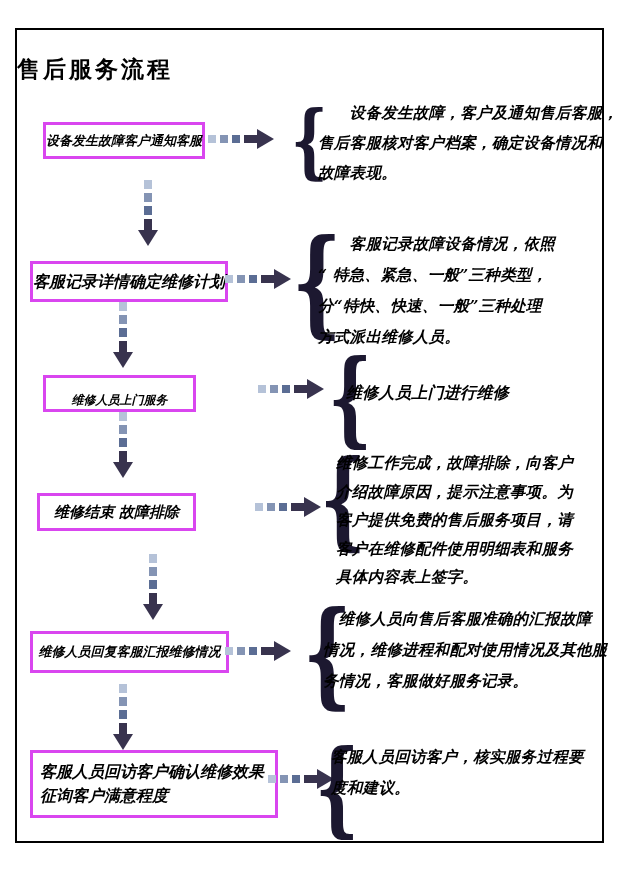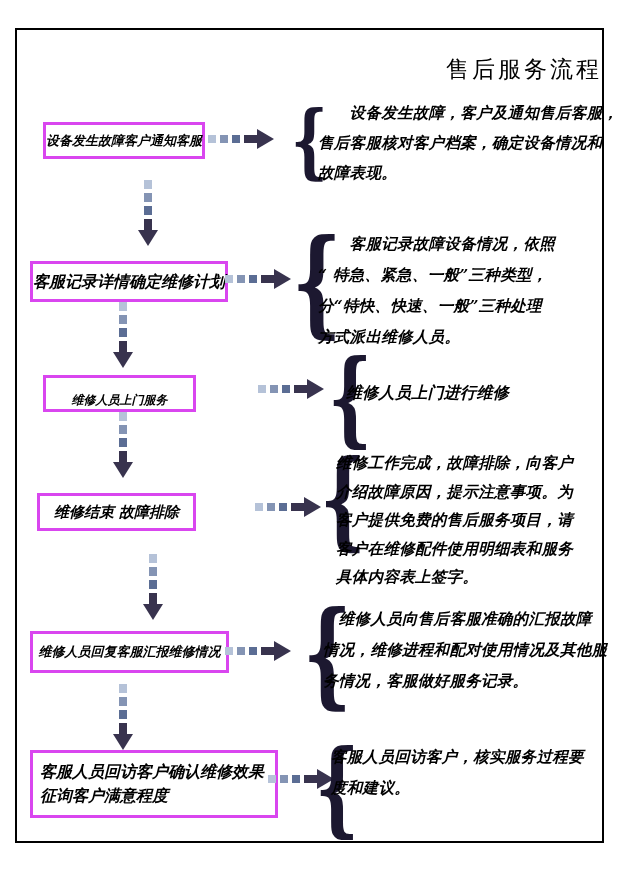--- a/index.html
+++ b/index.html
@@ -1,21 +1,21 @@
 <!DOCTYPE html>
 <html><head>
 <meta charset="utf-8">
 <style>
   html,body{margin:0;padding:0;background:#ffffff;}
   .canvas{position:relative;width:620px;height:877px;background:#ffffff;overflow:hidden;
           font-family:"DejaVu Serif", serif;color:#000;}
   .frame{position:absolute;left:15px;top:28px;width:585px;height:811px;border:2px solid #000;background:#fff;}
 
-  .title{position:absolute;left:0;top:24px;width:100%;text-align:right;
-         font-family:"DejaVu Sans", sans-serif;font-weight:normal;font-size:23px;letter-spacing:3px;}
+  .title{position:absolute;left:0;top:24px;width:100%;text-align:left;
+         font-family:"DejaVu Sans", sans-serif;font-weight:bold;font-size:23px;letter-spacing:3px;}
 
   
   .step-box{position:absolute;border:3px solid #d946ef;display:flex;flex-direction:column;
             justify-content:center;background:#fff;font-style:italic;font-weight:bold;}
   .step-box .bl{white-space:nowrap;line-height:1.5;}
   .b1{left:26px;top:92px;width:156px;height:31px;font-size:13px;text-align:center;}
   .b2{left:13px;top:231px;width:192px;height:35px;font-size:16px;text-align:center;}
   .b3{left:26px;top:345px;width:147px;height:31px;font-size:12px;text-align:center;justify-content:flex-end;}
   .b4{left:20px;top:463px;width:153px;height:32px;font-size:15px;text-align:center;}
   .b5{left:13px;top:601px;width:193px;height:36px;font-size:13px;text-align:center;}

